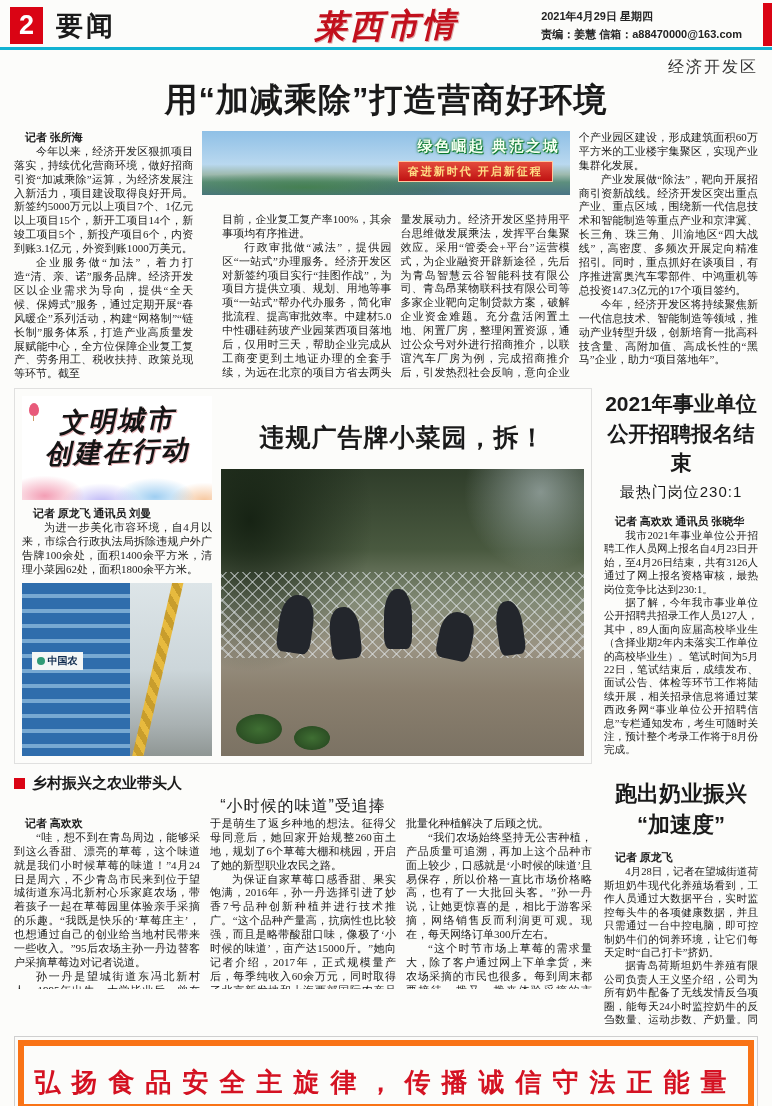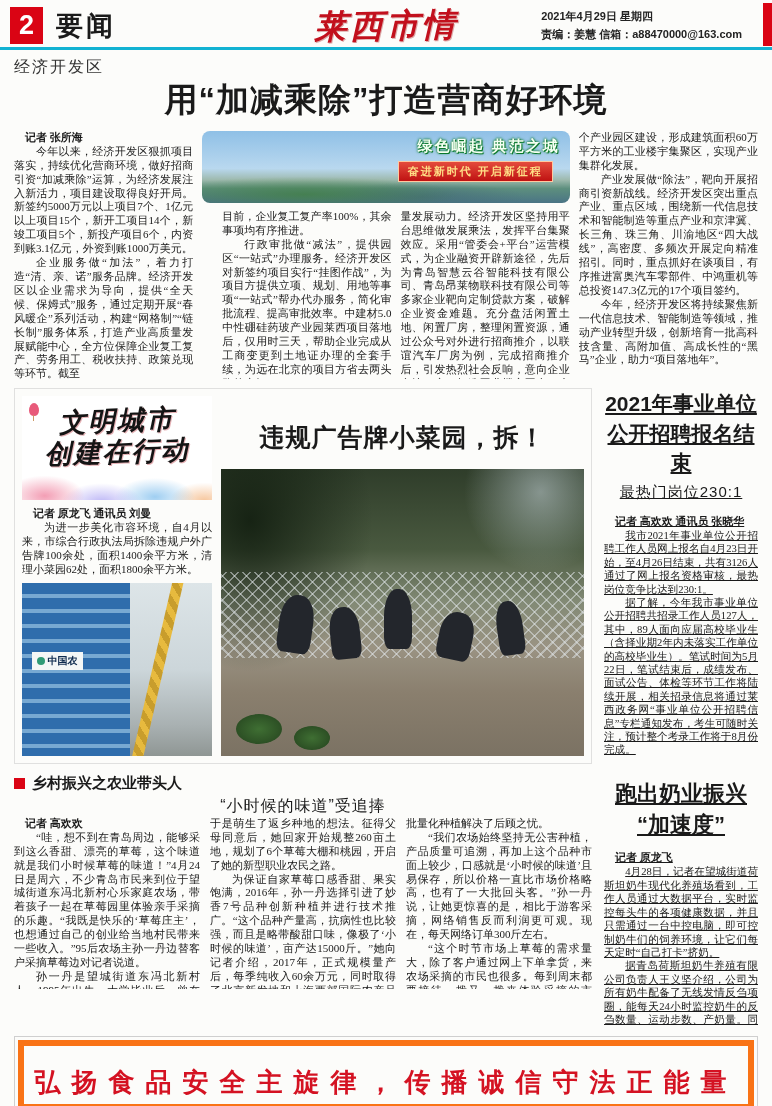--- a/index.html
+++ b/index.html
@@ -27,48 +27,47 @@
   }
   .header-redbar { position:absolute; right:0; top:3px; width:9px; height:43px; background:#da0414; }
   .header-rule { height:3px; background:#12b2d2; }
   
   .body-txt { font-size:11px; line-height:13.9px; text-align:justify; }
   .ind { text-indent:2em; }
   .byline { font-weight:bold; text-indent:1em; }
   p { margin:0; }
   
   .top-article { padding:7px 14px 0; }
-  .kicker { text-align:left; font:16px "Liberation Sans", sans-serif; color:#333; letter-spacing:2px; }
+  .kicker { text-align:right; font:16px "Liberation Sans", sans-serif; color:#333; letter-spacing:2px; }
   .top-title { text-align:center; font:900 33px/1.18 "Liberation Sans", sans-serif; letter-spacing:1px; margin:3px 0 11px; }
   .top-body { display:flex; gap:9px; height:248px; overflow:hidden; }
   .tcol { flex:1; min-width:0; overflow:hidden; }
   .mid { flex:2.05; min-width:0; display:flex; flex-direction:column; }
   .mid-cols { display:flex; gap:9px; flex:1; overflow:hidden;margin-left:20px; }
   .top-photo {
-    height:72px; margin-bottom:7px; position:relative; overflow:hidden;
+    height:64px; margin-bottom:18px; position:relative; overflow:hidden;
     background:
       radial-gradient(ellipse 60% 35% at 28% 88%, rgba(64,126,66,.75), transparent 70%),
       radial-gradient(ellipse 40% 30% at 60% 92%, rgba(70,110,120,.8), transparent 70%),
       linear-gradient(180deg,#8fc0e6 0%,#b9d8ef 52%,#9db9ad 68%,#5d8f7e 80%,#4a7485 100%);
-    border-radius: 8px;
   }
   .slogan1 {
     position:absolute; top:6px; right:10px; font:900 15px "Liberation Sans", sans-serif;
     color:#f4fff2; letter-spacing:2px;
     text-shadow:0 0 2px #0c7a2c, 0 0 3px #0c7a2c, 1px 1px 0 #0c7a2c;
   }
   .slogan2 {
     position:absolute; top:30px; right:17px; background:linear-gradient(#e44b3c,#bf1212);
     color:#ffdf86; font:bold 11px "Liberation Sans", sans-serif; padding:2px 9px; letter-spacing:2px;
     border:1px solid #ffc9a0;
   }
   
   .main-row { display:flex; gap:12px; padding:0 14px; margin-top:9px; }
   .left-region { width:578px; flex:0 0 auto; display:flex; flex-direction:column; }
-  .sidebar { flex:1; min-width:0; overflow:hidden; height:638px;text-decoration:underline; }
+  .sidebar { flex:1; min-width:0; overflow:hidden; height:638px; }
   
   .civ { border:1px solid #e0e0df; padding:7px; height:376px; display:flex; gap:9px; }
   .civ-left { width:190px; flex:0 0 auto; display:flex; flex-direction:column; }
   .civ-logo {
     height:104px; position:relative; margin-bottom:7px; overflow:hidden;
     background:
       radial-gradient(ellipse 30% 28% at 12% 96%, rgba(233,78,119,.55), transparent 70%),
       radial-gradient(ellipse 30% 26% at 42% 102%, rgba(110,96,235,.45), transparent 70%),
       radial-gradient(ellipse 30% 26% at 70% 97%, rgba(64,158,228,.5), transparent 70%),
       radial-gradient(ellipse 26% 24% at 96% 100%, rgba(238,146,66,.5), transparent 70%),

